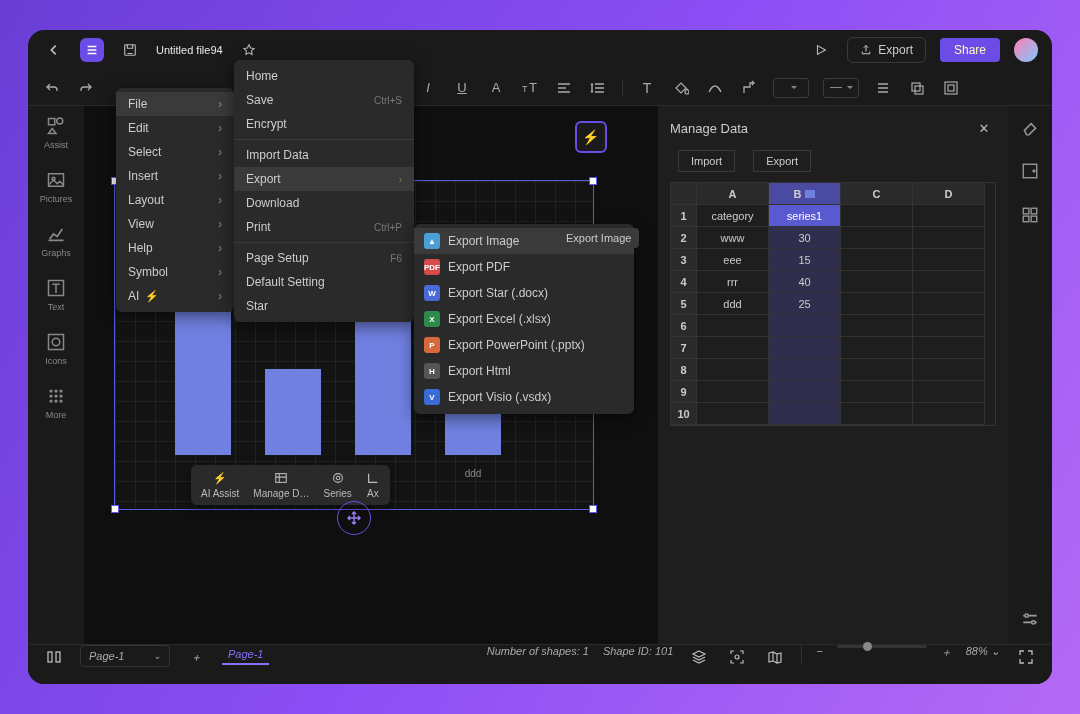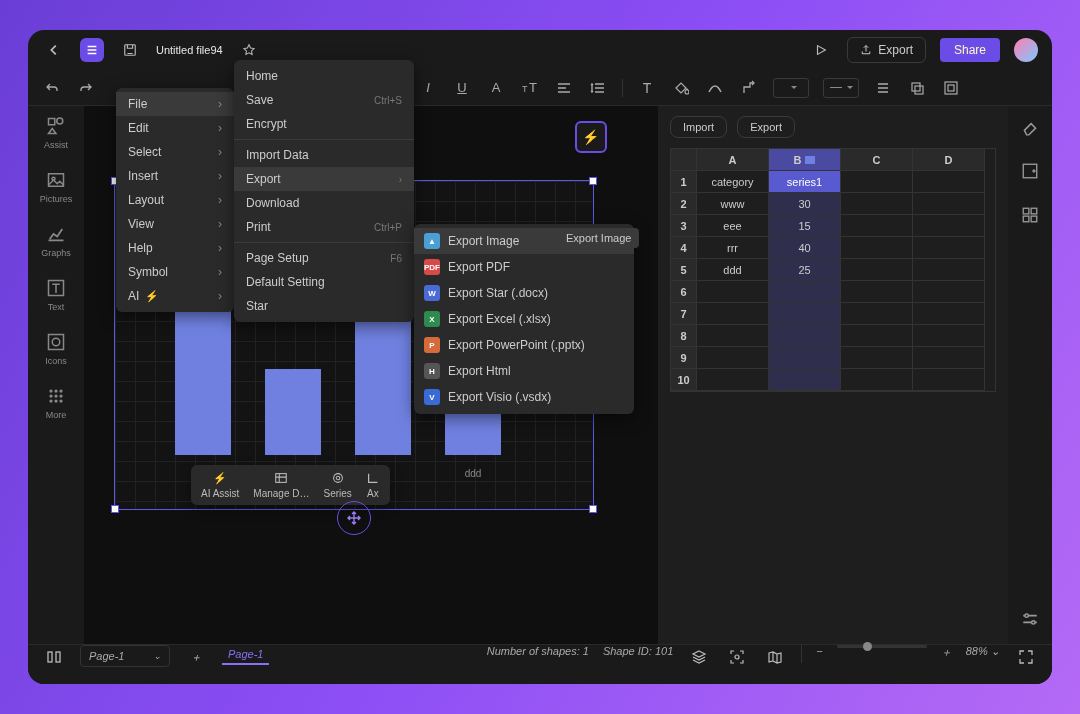--- a/index.html
+++ b/index.html
@@ -28,21 +28,21 @@
 .leftbar { width:56px; background:#1a1a1a; display:flex; flex-direction:column; align-items:center; padding-top:10px; gap:20px; }
 .lb-item { display:flex; flex-direction:column; align-items:center; gap:4px; cursor:pointer; color:#888; font-size:9px; }
 .lb-item svg { width:20px; height:20px; }
 .rightbar { width:44px; background:#1a1a1a; display:flex; flex-direction:column; align-items:center; padding-top:10px; gap:22px; }
 .rb-btn { width:22px; height:22px; display:flex; align-items:center; justify-content:center; cursor:pointer; color:#999; }
 
 .canvas { flex:1; background:#0f0f0f; position:relative; }
 .panel { width:350px; background:#1e1e1e; padding:10px 12px; display:flex; flex-direction:column; }
 .panel-hdr { display:flex; align-items:center; justify-content:space-between; margin-bottom:10px; font-size:13px; }
 .panel-btns { display:flex; gap:10px; margin-bottom:10px; }
-.p-btn { padding:4px 12px; border:1px solid #3a3a3a; border-radius:8px; cursor:pointer; font-size:11px; }
+.p-btn { padding:4px 12px; border:1px solid #3a3a3a; border-radius:0; cursor:pointer; font-size:11px;margin-left:8px; }
 
 
 .sheet { border:1px solid #333; font-size:11px; }
 .sh-row { display:flex; height:22px; }
 .sh-cell { border-right:1px solid #333; border-bottom:1px solid #333; display:flex; align-items:center; justify-content:center; }
 .sh-hdr { background:#2a2a2a; font-weight:600; }
 .sh-num { width:26px; background:#2a2a2a; font-weight:600; }
 .sh-col { width:72px; }
 .col-b { background:rgba(100,100,220,0.25); }
 .col-b-hdr { background:#4a4aa0; }
@@ -327,20 +327,24 @@
             </svg>
           </div>
         <div class="handle h-tl"></div>
         <div class="handle h-tr"></div>
         <div class="handle h-bl"></div>
         <div class="handle h-br"></div>
       </div>
     </div>
 
     <div class="panel">
+      <div class="panel-hdr">
+        <span>Manage Data</span>
+        <span class="tb-btn">✕</span>
+      </div>
       <div class="panel-btns">
         <div class="p-btn">Import</div>
         <div class="p-btn">Export</div>
       </div>
       <div class="sheet" id="sheet">
           <div class="sh-row">
             <div class="sh-cell sh-num sh-hdr"></div>
             <div class="sh-cell sh-col sh-hdr">A</div>
             <div class="sh-cell sh-col sh-hdr col-b-hdr">B <span style="width:10px;height:8px;background:#7080e0;display:inline-block;margin-left:4px"></span></div>
             <div class="sh-cell sh-col sh-hdr">C</div>

